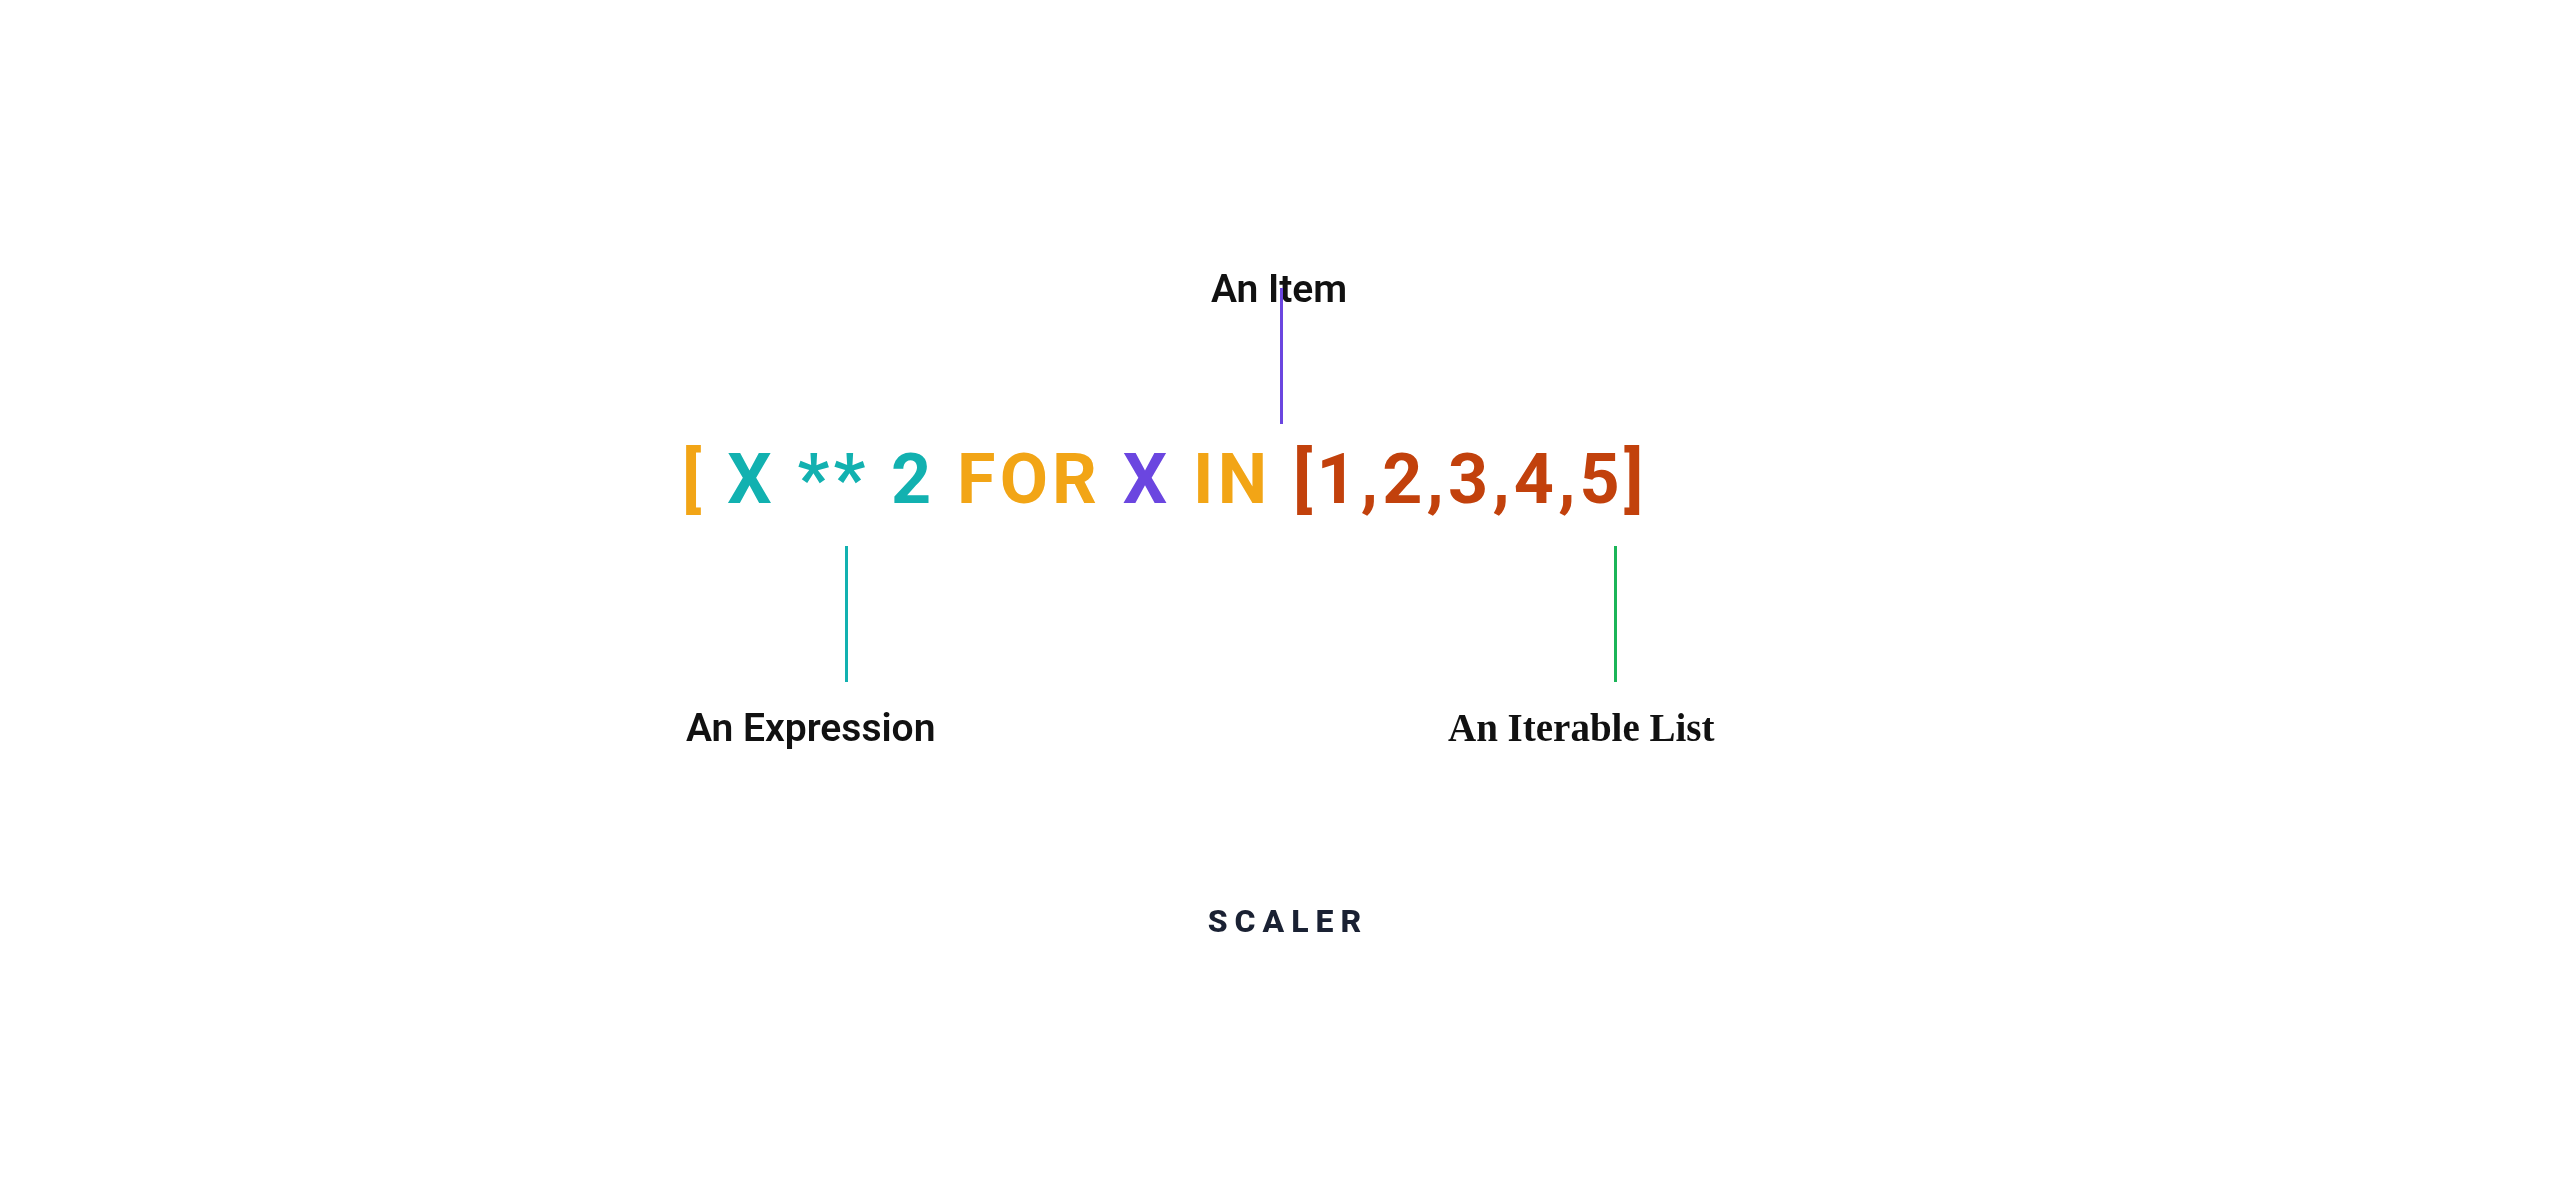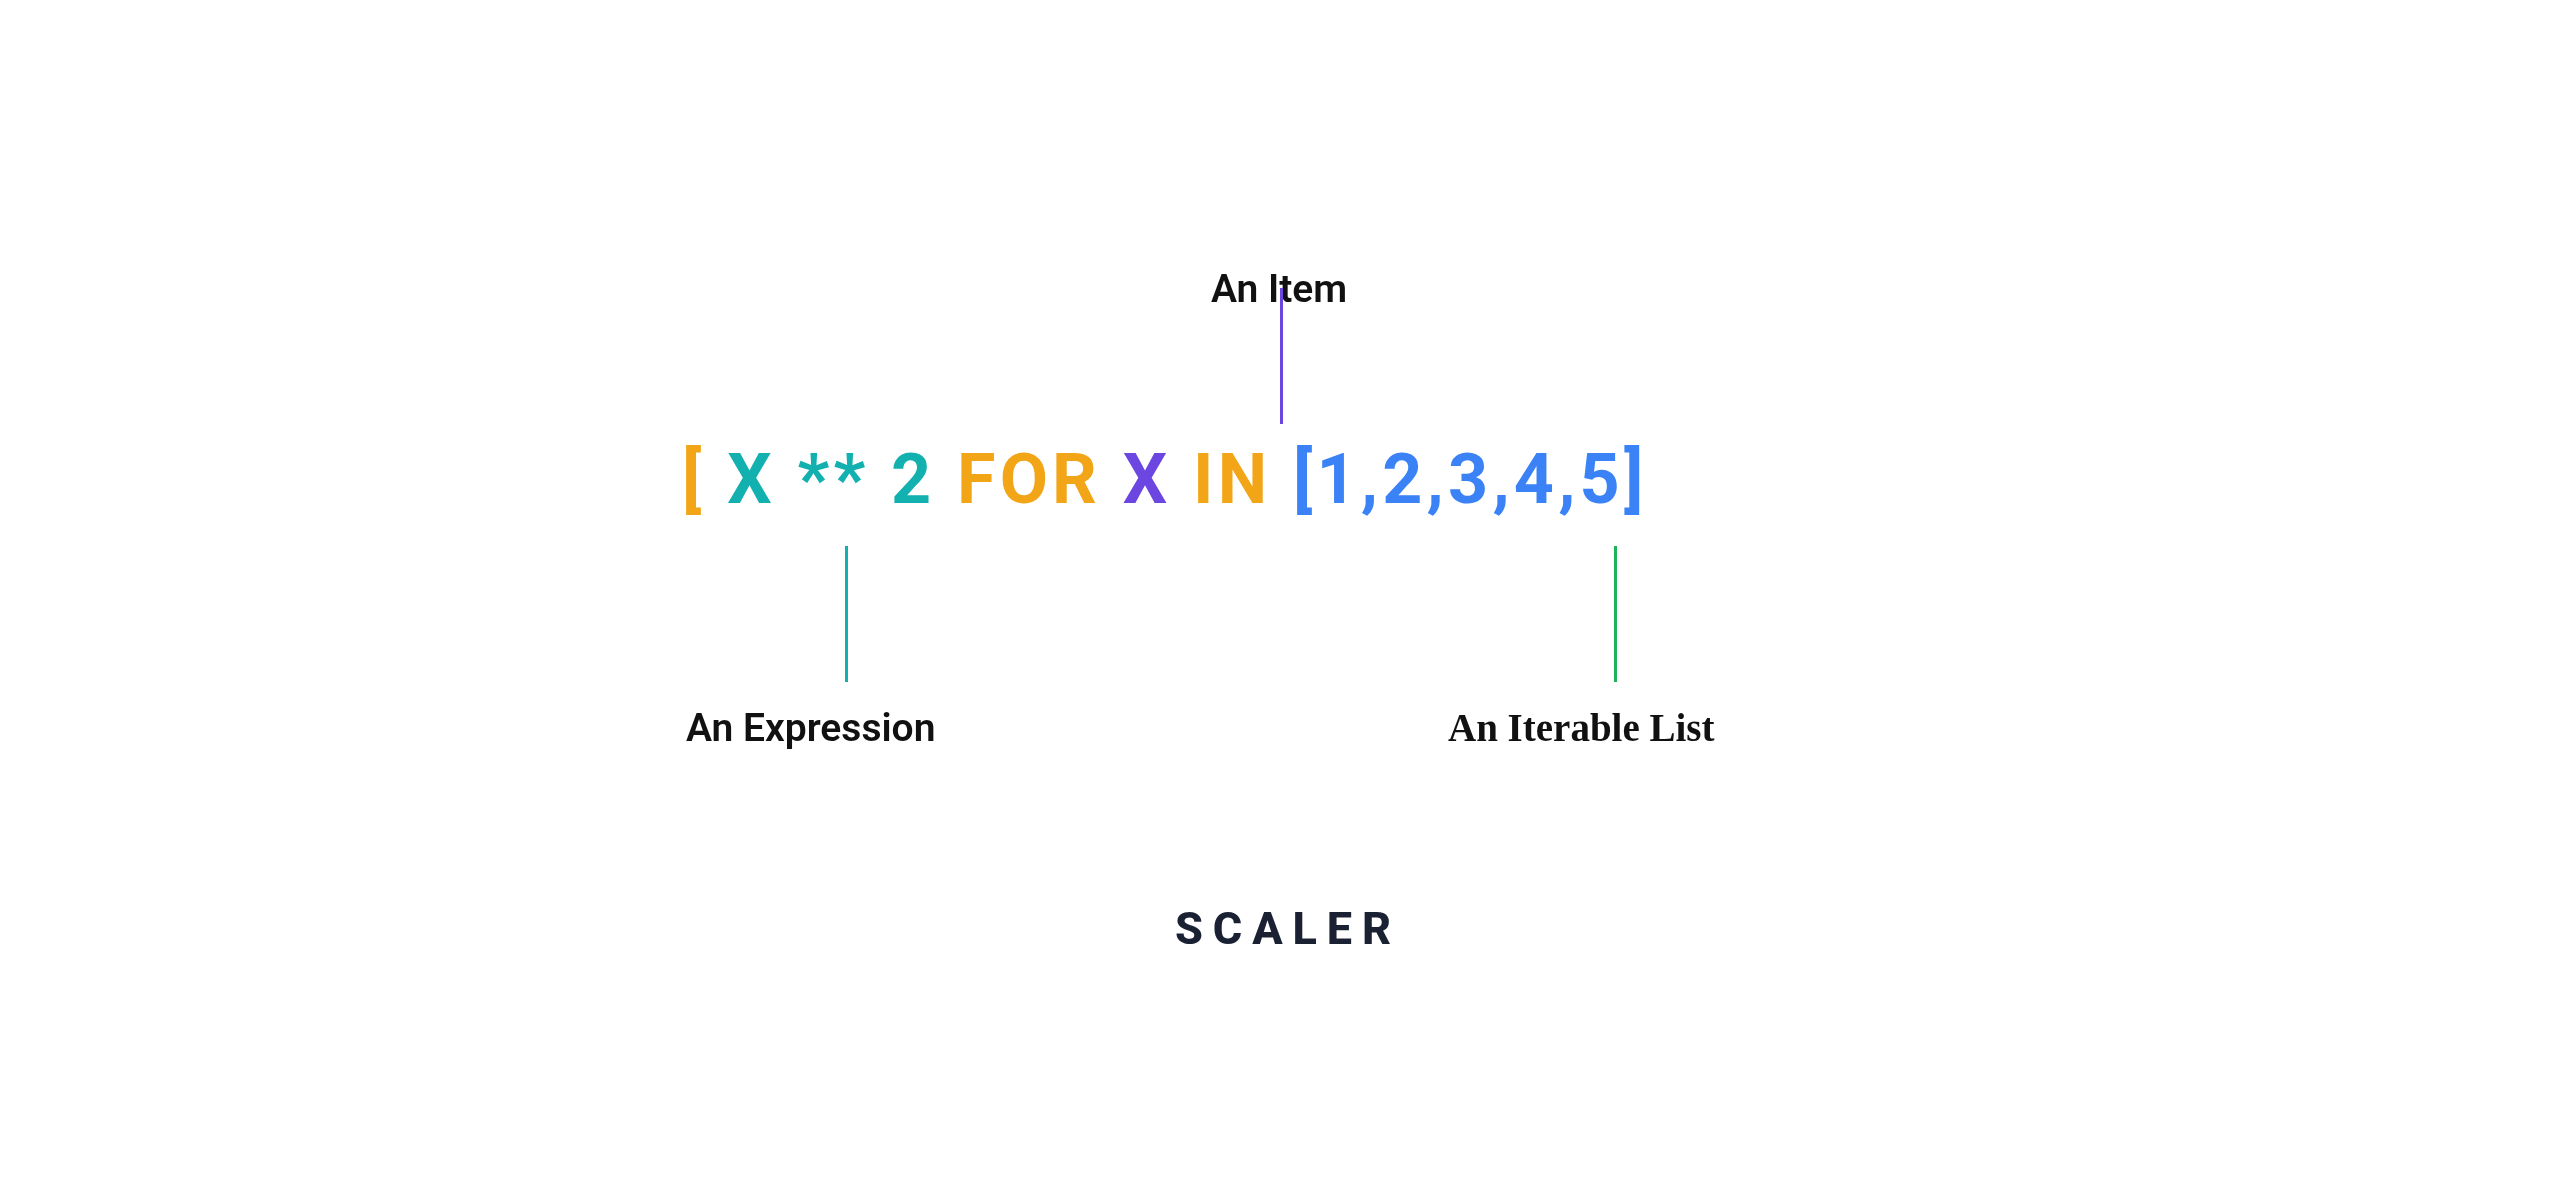--- a/index.html
+++ b/index.html
@@ -22,34 +22,34 @@
     position: absolute;
     font-size: 70px;
     font-weight: 700;
     letter-spacing: 0.06em;
     white-space: nowrap;
     font-family: -apple-system, BlinkMacSystemFont, "Segoe UI", Roboto, "Helvetica Neue", Arial, sans-serif;
   }
   .c-orange { color: #f2a516; }
   .c-teal   { color: #12b1b0; }
   .c-purple { color: #6b46e0; }
-  .c-green  { color: #3b82f6; margin-top: 16px; }
+  .c-green  { color: #c2410c; margin-top: 16px; }
   .line {
     position: absolute;
     width: 3px;
   }
   .line-purple { background: #6b46e0; }
   .line-teal   { background: #12b1b0; }
   .line-green  { background: #1bb558; }
   .logo {
     position: absolute;
     text-align: center;
   }
   .logo-top {
-    font-size: 45px;
+    font-size: 32px;
     font-weight: 800;
     letter-spacing: 0.22em;
     color: #1a2133;
     font-family: -apple-system, BlinkMacSystemFont, "Segoe UI", Roboto, Arial, sans-serif;
   }
   .logo-bottom {
     font-family: "Brush Script MT", "Segoe Script", "Comic Sans MS", cursive;
     font-size: 70px;
     color: #e21e63;
     margin-top: -16.7px;

